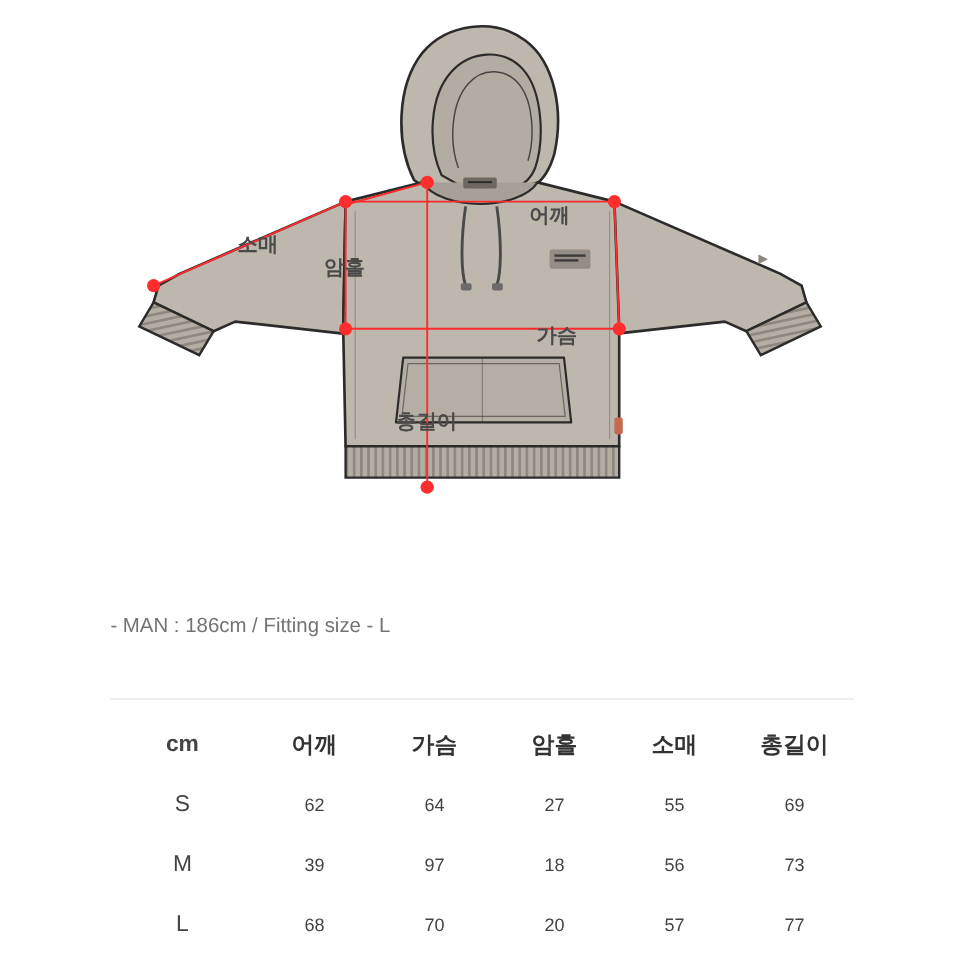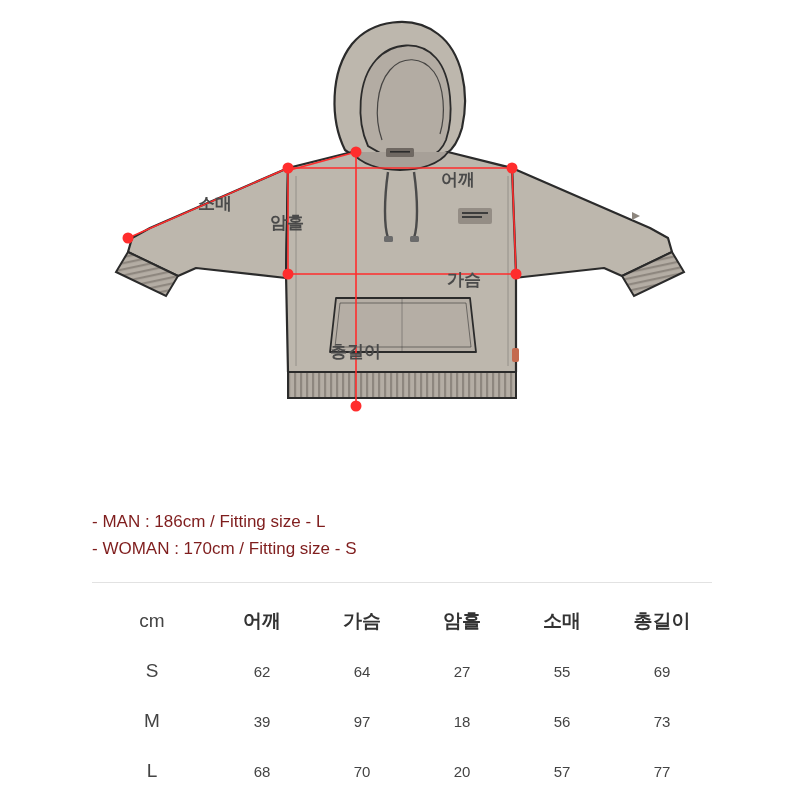--- a/index.html
+++ b/index.html
@@ -34,21 +34,21 @@
     letter-spacing: 0px;
   }
 
   
   #notes {
     position: absolute;
     left: 92px; top: 508px;
     width: 620px;
   }
   #notes .note-line {
-    color: #7f1d1d;
+    color: #737373;
     font-size: 17px;
     line-height: 27px;
     white-space: nowrap;
   }
 
   
   #divider {
     position: absolute;
     left: 92px; top: 582px;
     width: 620px; height: 1px;
@@ -71,21 +71,21 @@
     vertical-align: middle;
   }
   #size-table thead th {
     font-size: 19px;
     font-weight: bold;
     color: #333;
     font-family: "DejaVu Sans", sans-serif;
   }
   #size-table thead th.unit {
     font-family: "Liberation Sans", sans-serif;
-    font-weight: normal;
+    font-weight: bold;
     font-size: 19px;
     color: #444;
   }
   #size-table tbody td {
     font-size: 15px;
     color: #444;
   }
   #size-table tbody td.rowlabel {
     font-size: 19px;
     color: #444;
@@ -201,21 +201,20 @@
 
     <div class="klabel" style="left:441px; top:168px;">어깨</div>
     <div class="klabel" style="left:198px; top:192px;">소매</div>
     <div class="klabel" style="left:270px; top:211px;">암홀</div>
     <div class="klabel" style="left:447px; top:268px;">가슴</div>
     <div class="klabel" style="left:330px; top:340px;">총길이</div>
   </div>
 
   <div id="notes">
     <div class="note-line">- MAN : 186cm / Fitting size - L</div>
-    <div class="note-line">- WOMAN : 170cm / Fitting size - S</div>
   </div>
 
   <div id="divider"></div>
 
   <table id="size-table">
     <colgroup>
       <col class="c0">
         <col class="c1">
         <col class="c2">
         <col class="c3">

